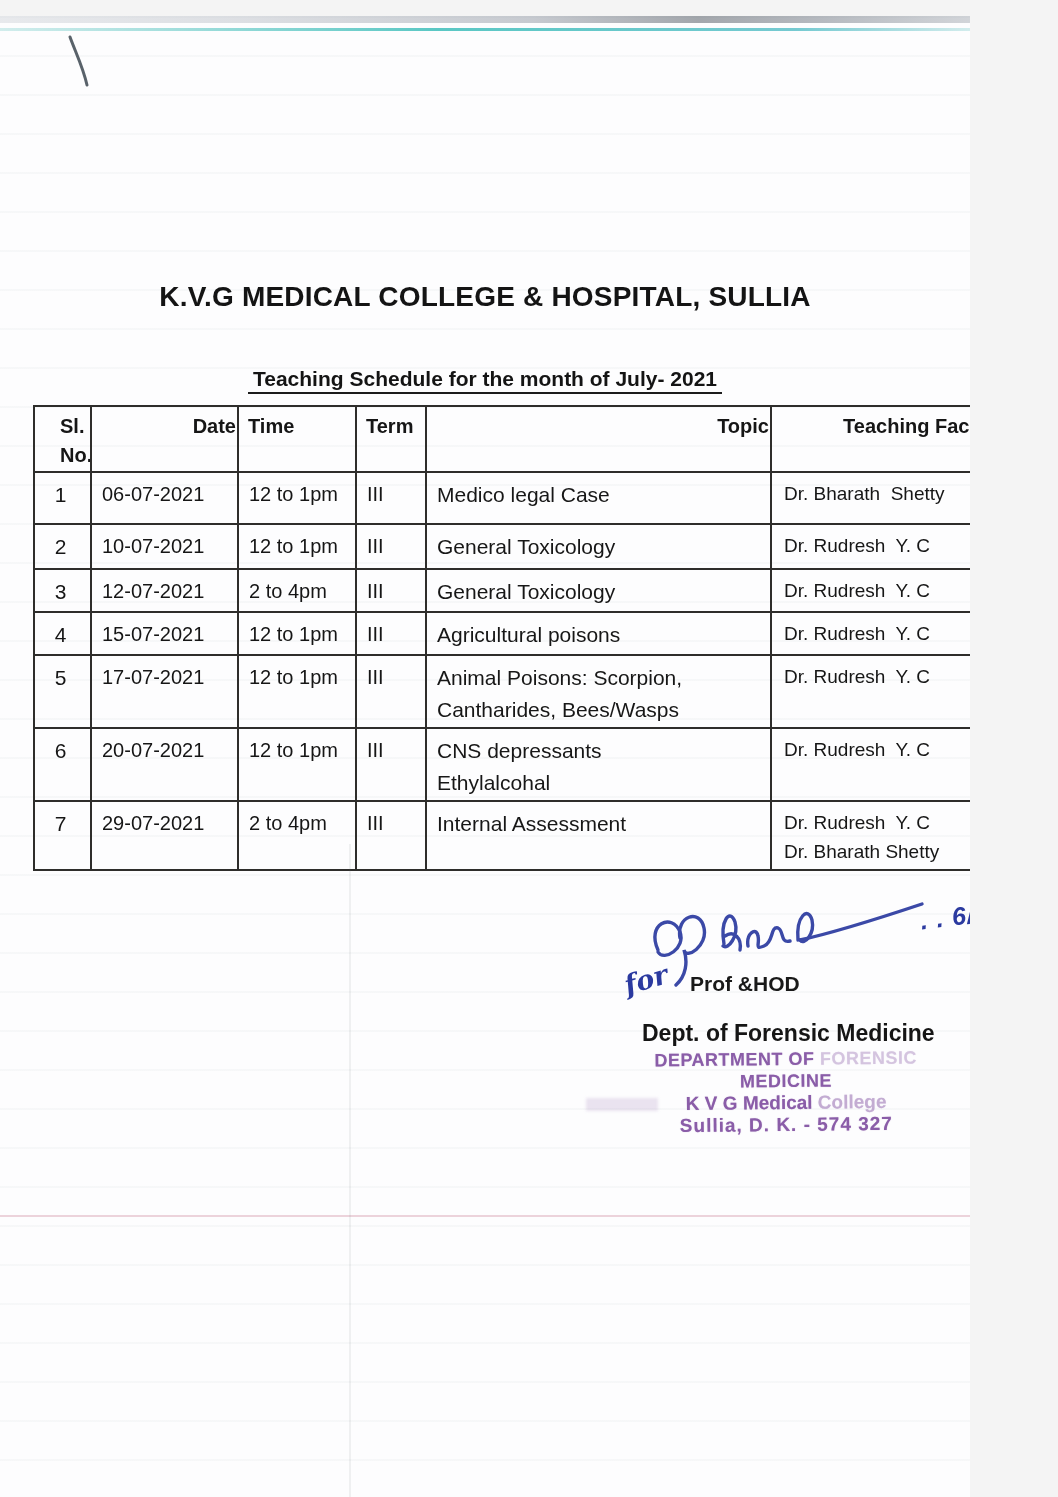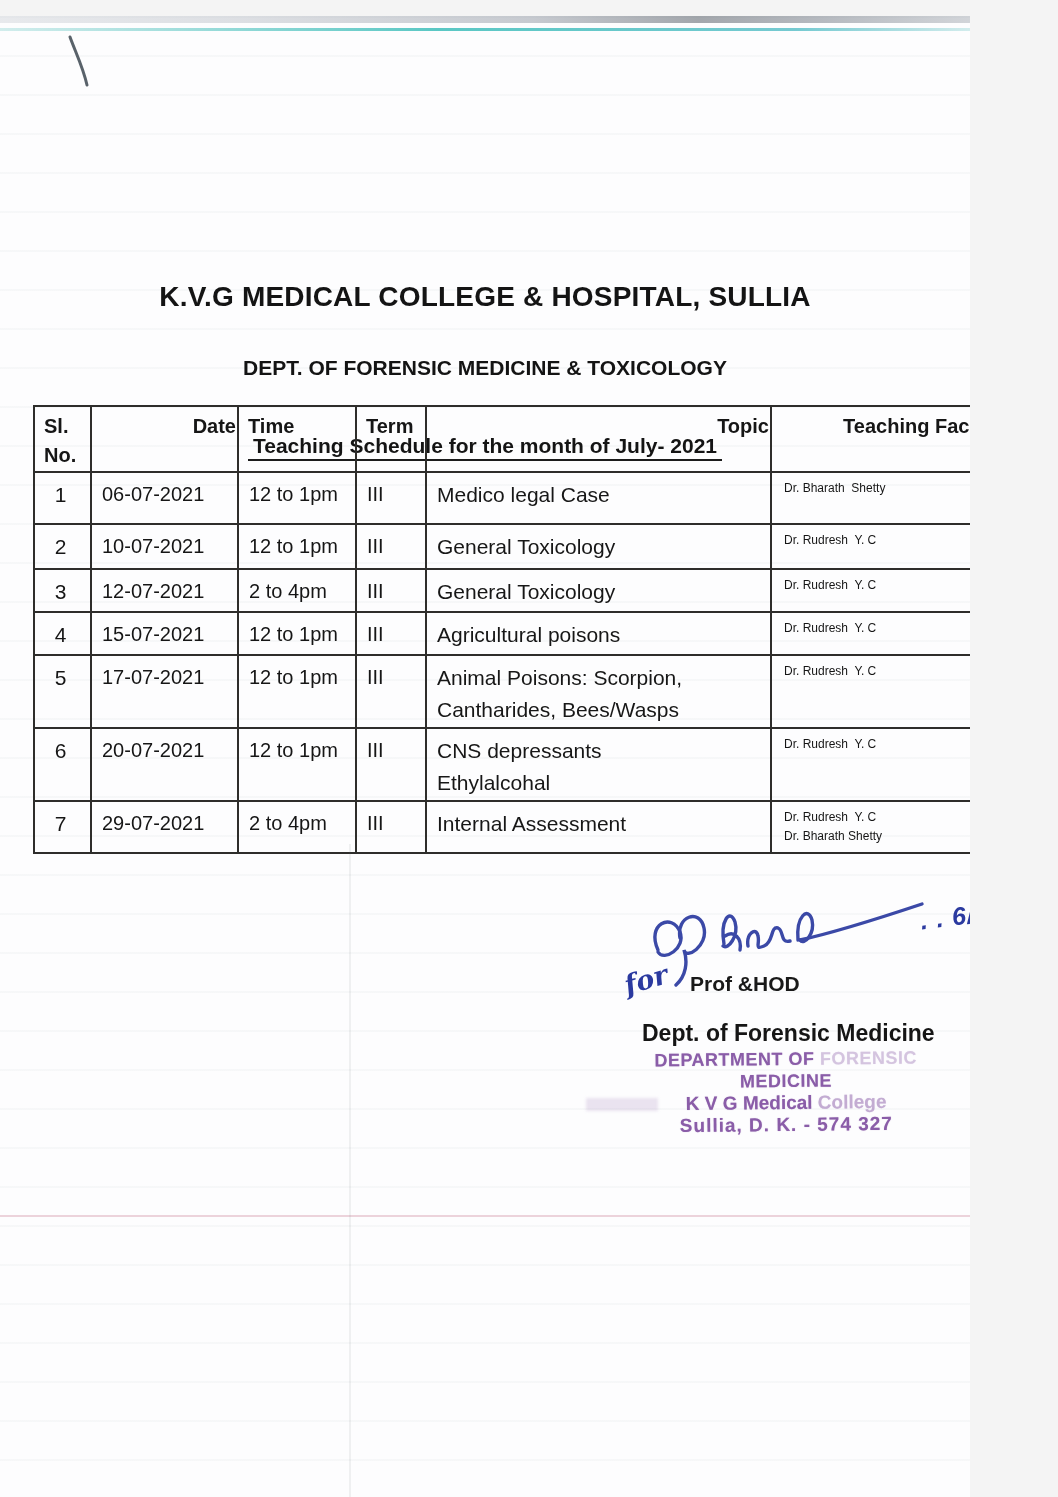--- a/index.html
+++ b/index.html
@@ -31,26 +31,26 @@
   .doc-subtitle{font-size:21px;font-weight:bold;margin-top:7px;}
   .doc-line3{font-size:21px;font-weight:bold;margin-top:18px;}
   .doc-line4{font-size:21px;font-weight:bold;margin-top:9px;}
   .u{border-bottom:2.5px solid #1c1c1c;padding:0 5px 2px 5px;white-space:pre-wrap;}
 
   
   table.schedule{position:absolute;top:389px;left:33px;width:973px;border-collapse:collapse;
     color:#161616;table-layout:fixed;}
   .schedule th,.schedule td{border:2.4px solid #2e2d2b;vertical-align:top;white-space:pre-wrap;overflow:hidden;}
   .schedule th{font-size:20px;font-weight:bold;text-align:right;padding-top:5px;line-height:1.45;}
-  .schedule th.col-sl{text-align:left;padding-left:9px;}
+  .schedule th.col-sl{text-align:left;padding-left:25px;}
   .schedule th.col-time,.schedule th.col-term{text-align:left;padding-left:9px;}
   .schedule td{font-size:20px;padding:6px 4px 2px 10px;text-align:left;line-height:1.5;}
   .schedule td.c-sl{text-align:center;padding-left:0;font-size:21px;}
   .schedule td.c-topic{font-size:21px;color:#171717;}
-  .schedule td.c-fac{font-size:12px;line-height:1.55;padding-left:12px;}
+  .schedule td.c-fac{font-size:19px;line-height:1.55;padding-left:12px;}
 
   
   .sig-svg{position:absolute;left:628px;top:876px;}
   .sig-date{position:absolute;left:920px;top:884px;color:#2b3aa0;font-size:25px;font-weight:bold;
     font-style:italic;letter-spacing:1px;transform:rotate(-7deg);white-space:pre;}
   .for-mark{position:absolute;left:624px;top:948px;color:#2b3aa0;font-size:27px;font-weight:bold;
     font-style:italic;font-family:"DejaVu Serif",serif;transform:rotate(-16deg);}
   .prof-line{position:absolute;left:690px;top:956px;font-size:21px;font-weight:bold;color:#191919;}
   .dept-line{position:absolute;left:642px;top:987px;font-size:23px;font-weight:bold;color:#151515;margin-top:17px;}
 
@@ -72,21 +72,20 @@
 <div class="page">
 
   <div class="top-band"></div>
   <div class="teal-line"></div>
   <svg class="pen-mark" width="40" height="60" viewBox="0 0 40 60">
     <path d="M10,5 C15,19 23,35 27,53" fill="none" stroke="#3c4750" stroke-width="3" stroke-linecap="round" opacity="0.85"></path>
   </svg>
 
   <div class="doc-header">
     <div class="doc-title">K.V.G MEDICAL COLLEGE &amp; HOSPITAL, SULLIA</div>
-    <div class="doc-subtitle">DEPT. OF FORENSIC MEDICINE &amp; TOXICOLOGY</div>
     <div class="doc-line3"><span class="u">Teaching Schedule for the month of July- 2021</span></div>
   </div>
 
   <table class="schedule">
     <colgroup>
       <col style="width:57px">
         <col style="width:147px">
         <col style="width:118px">
       <col style="width:70px">
         <col style="width:345px">

